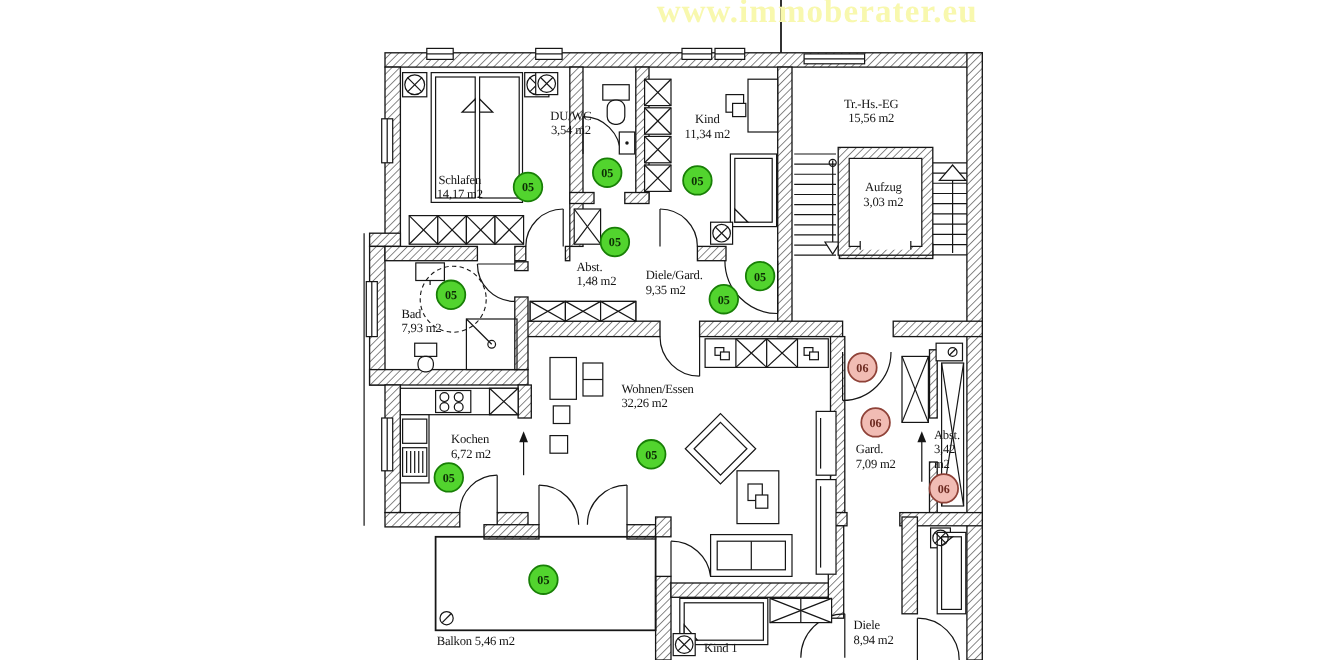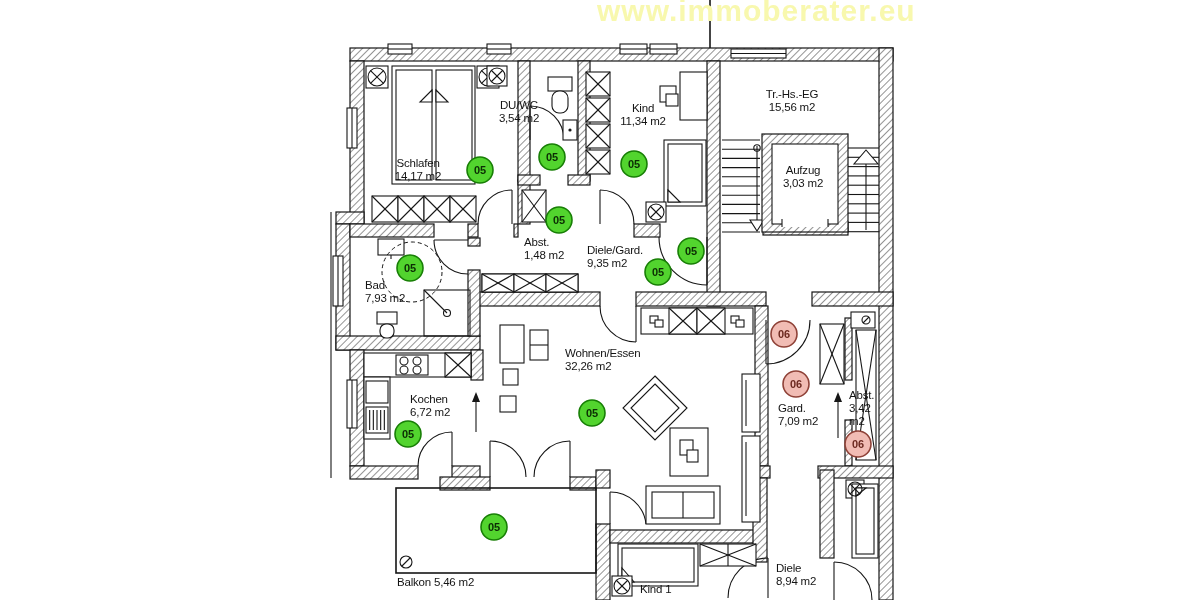--- a/index.html
+++ b/index.html
@@ -1,17 +1,17 @@
 <!DOCTYPE html>
 <html><head>
 <meta charset="utf-8">
 <style>
   html,body{margin:0;padding:0;background:#fff;}
   #stage{position:relative;width:1200px;height:600px;background:#ffffff;overflow:hidden;
-         font-family:Liberation Sans, sans-serif;text-align:right;}
+         font-family:Liberation Serif, serif;text-align:right;}
   #watermark{position:absolute;left:597px;top:-6px;font-size:30px;font-weight:600;
              letter-spacing:1px;color:#f8f8ae;white-space:nowrap;z-index:3;}
   svg{position:absolute;left:0;top:0;}
   .wall{fill:url(#hatch);stroke:#161616;stroke-width:1.2;}
   .thin{stroke:#161616;stroke-width:1.1;fill:none;}
   .thick{stroke:#161616;stroke-width:1.6;fill:none;}
   .furn{stroke:#161616;stroke-width:1.1;fill:#ffffff;}
   .door{stroke:#161616;stroke-width:1.1;fill:none;}
   .win{fill:#ffffff;stroke:#161616;stroke-width:1.1;}
   .dash{stroke:#161616;stroke-width:1;fill:none;stroke-dasharray:4 3;}

